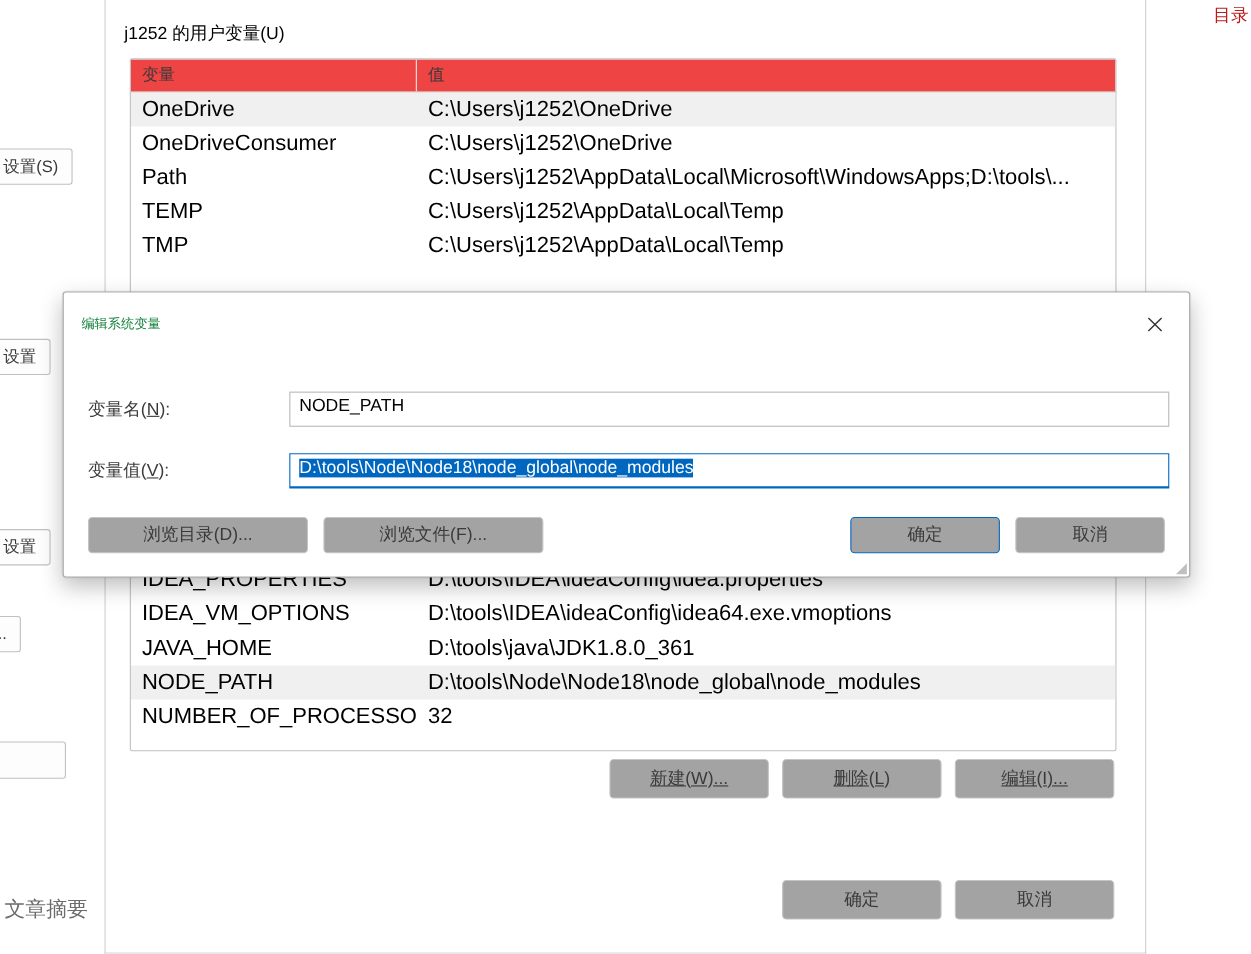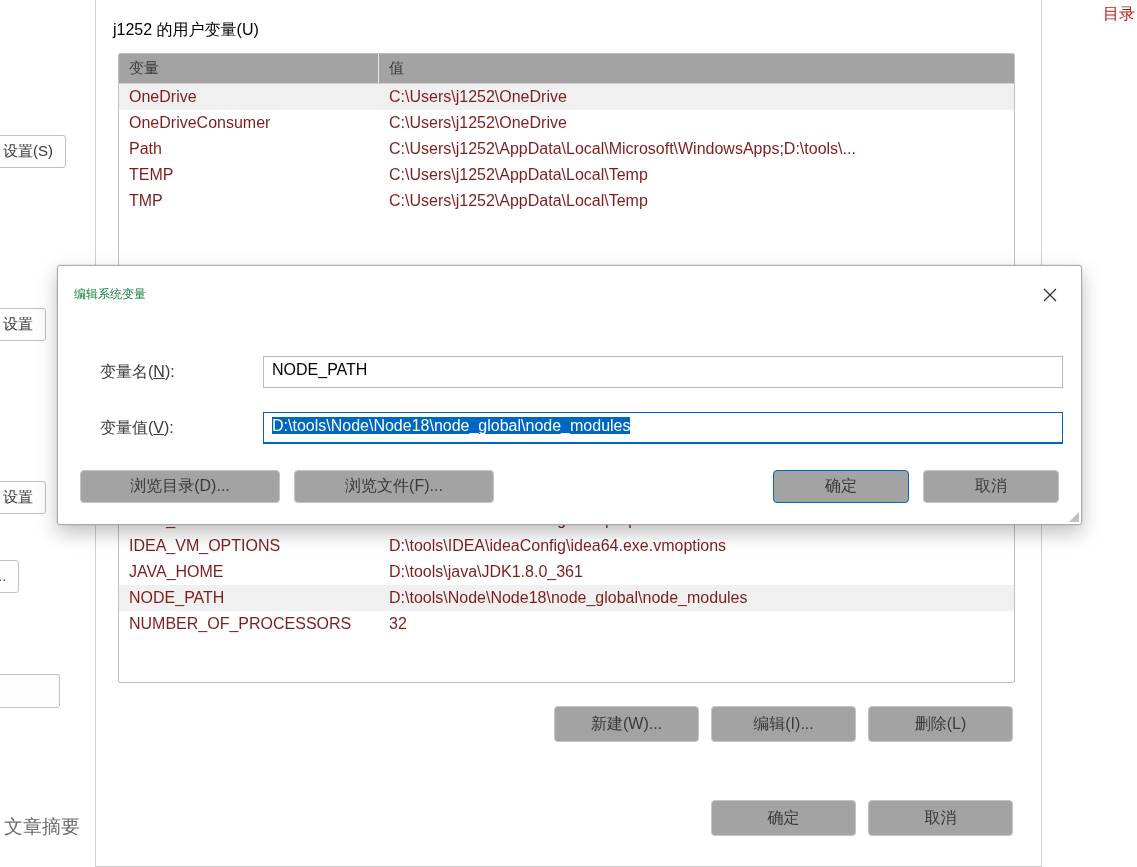--- a/index.html
+++ b/index.html
@@ -70,50 +70,50 @@
       border-radius: 2px;
       width: 897px;
       background: #fff;
     }
     .user-table { top: 53px; height: 228px; overflow: hidden; }
     .sys-table { top: 480px; height: 203px; overflow: hidden; }
     
     .var-header {
       display: flex;
       border-bottom: 1px solid #d0d0d0;
-      background: #a3a3a3;
+      background: #ef4444;
     }
     .var-header div {
       padding: 5px 10px;
       font-size: 15px;
       color: #3a3a3a;
     }
     .col-name { width: 260px; border-right: 1px solid #e8e8e8; }
     .col-val { flex: 1; }
     
     .var-row {
       display: flex;
       padding: 2px 0;
     }
     .var-row.sel { background: #f0f0f0; }
     .var-row div {
       padding: 2px 10px;
-      font-size: 16px;
-      color: #7f1d1d;
+      font-size: 20px;
+      color: #000000;
       white-space: nowrap;
       overflow: hidden;
     }
     .var-row .col-name { border-right: none; }
     
     .btn-row {
       position: absolute;
       display: flex;
       gap: 12px;
     }
-    .btn-row.sys-btns { right: 28px; top: 706px; }
+    .btn-row.sys-btns { right: 28px; top: 690px; text-decoration: underline; }
     .btn-row.footer-btns { right: 28px; top: 800px; }
     
     .win-btn {
       width: 145px;
       height: 36px;
       border: 1px solid #c4c4c4;
       background: #a3a3a3;
       border-radius: 4px;
       font-size: 16px;
       color: #3a3a3a;
@@ -154,21 +154,20 @@
       align-items: center;
       justify-content: center;
     }
     .close-btn svg { width: 14px; height: 14px; }
     
     .field-label {
       position: absolute;
       left: 22px;
       font-size: 16px;
       color: #3a3a3a;
-      margin-left: 20px;
     }
     .lbl-name { top: 96px; }
     .lbl-val { top: 152px; }
     .u { text-decoration: underline; }
     
     .text-input {
       position: absolute;
       left: 205px;
       width: 800px;
       height: 32px;
@@ -275,22 +274,22 @@
         </div>
         <div class="var-row">
           <div class="col-name">NUMBER_OF_PROCESSORS</div>
           <div class="col-val">32</div>
         </div>
       </div>
   </div>
 
   <div class="btn-row sys-btns">
     <button class="win-btn">新建(W)...</button>
+    <button class="win-btn">删除(L)</button>
     <button class="win-btn">编辑(I)...</button>
-    <button class="win-btn">删除(L)</button>
   </div>
 
   <div class="btn-row footer-btns">
     <button class="win-btn">确定</button>
     <button class="win-btn">取消</button>
   </div>
 </div>
 
 <div class="dialog">
   <div class="dialog-title">编辑系统变量</div>

